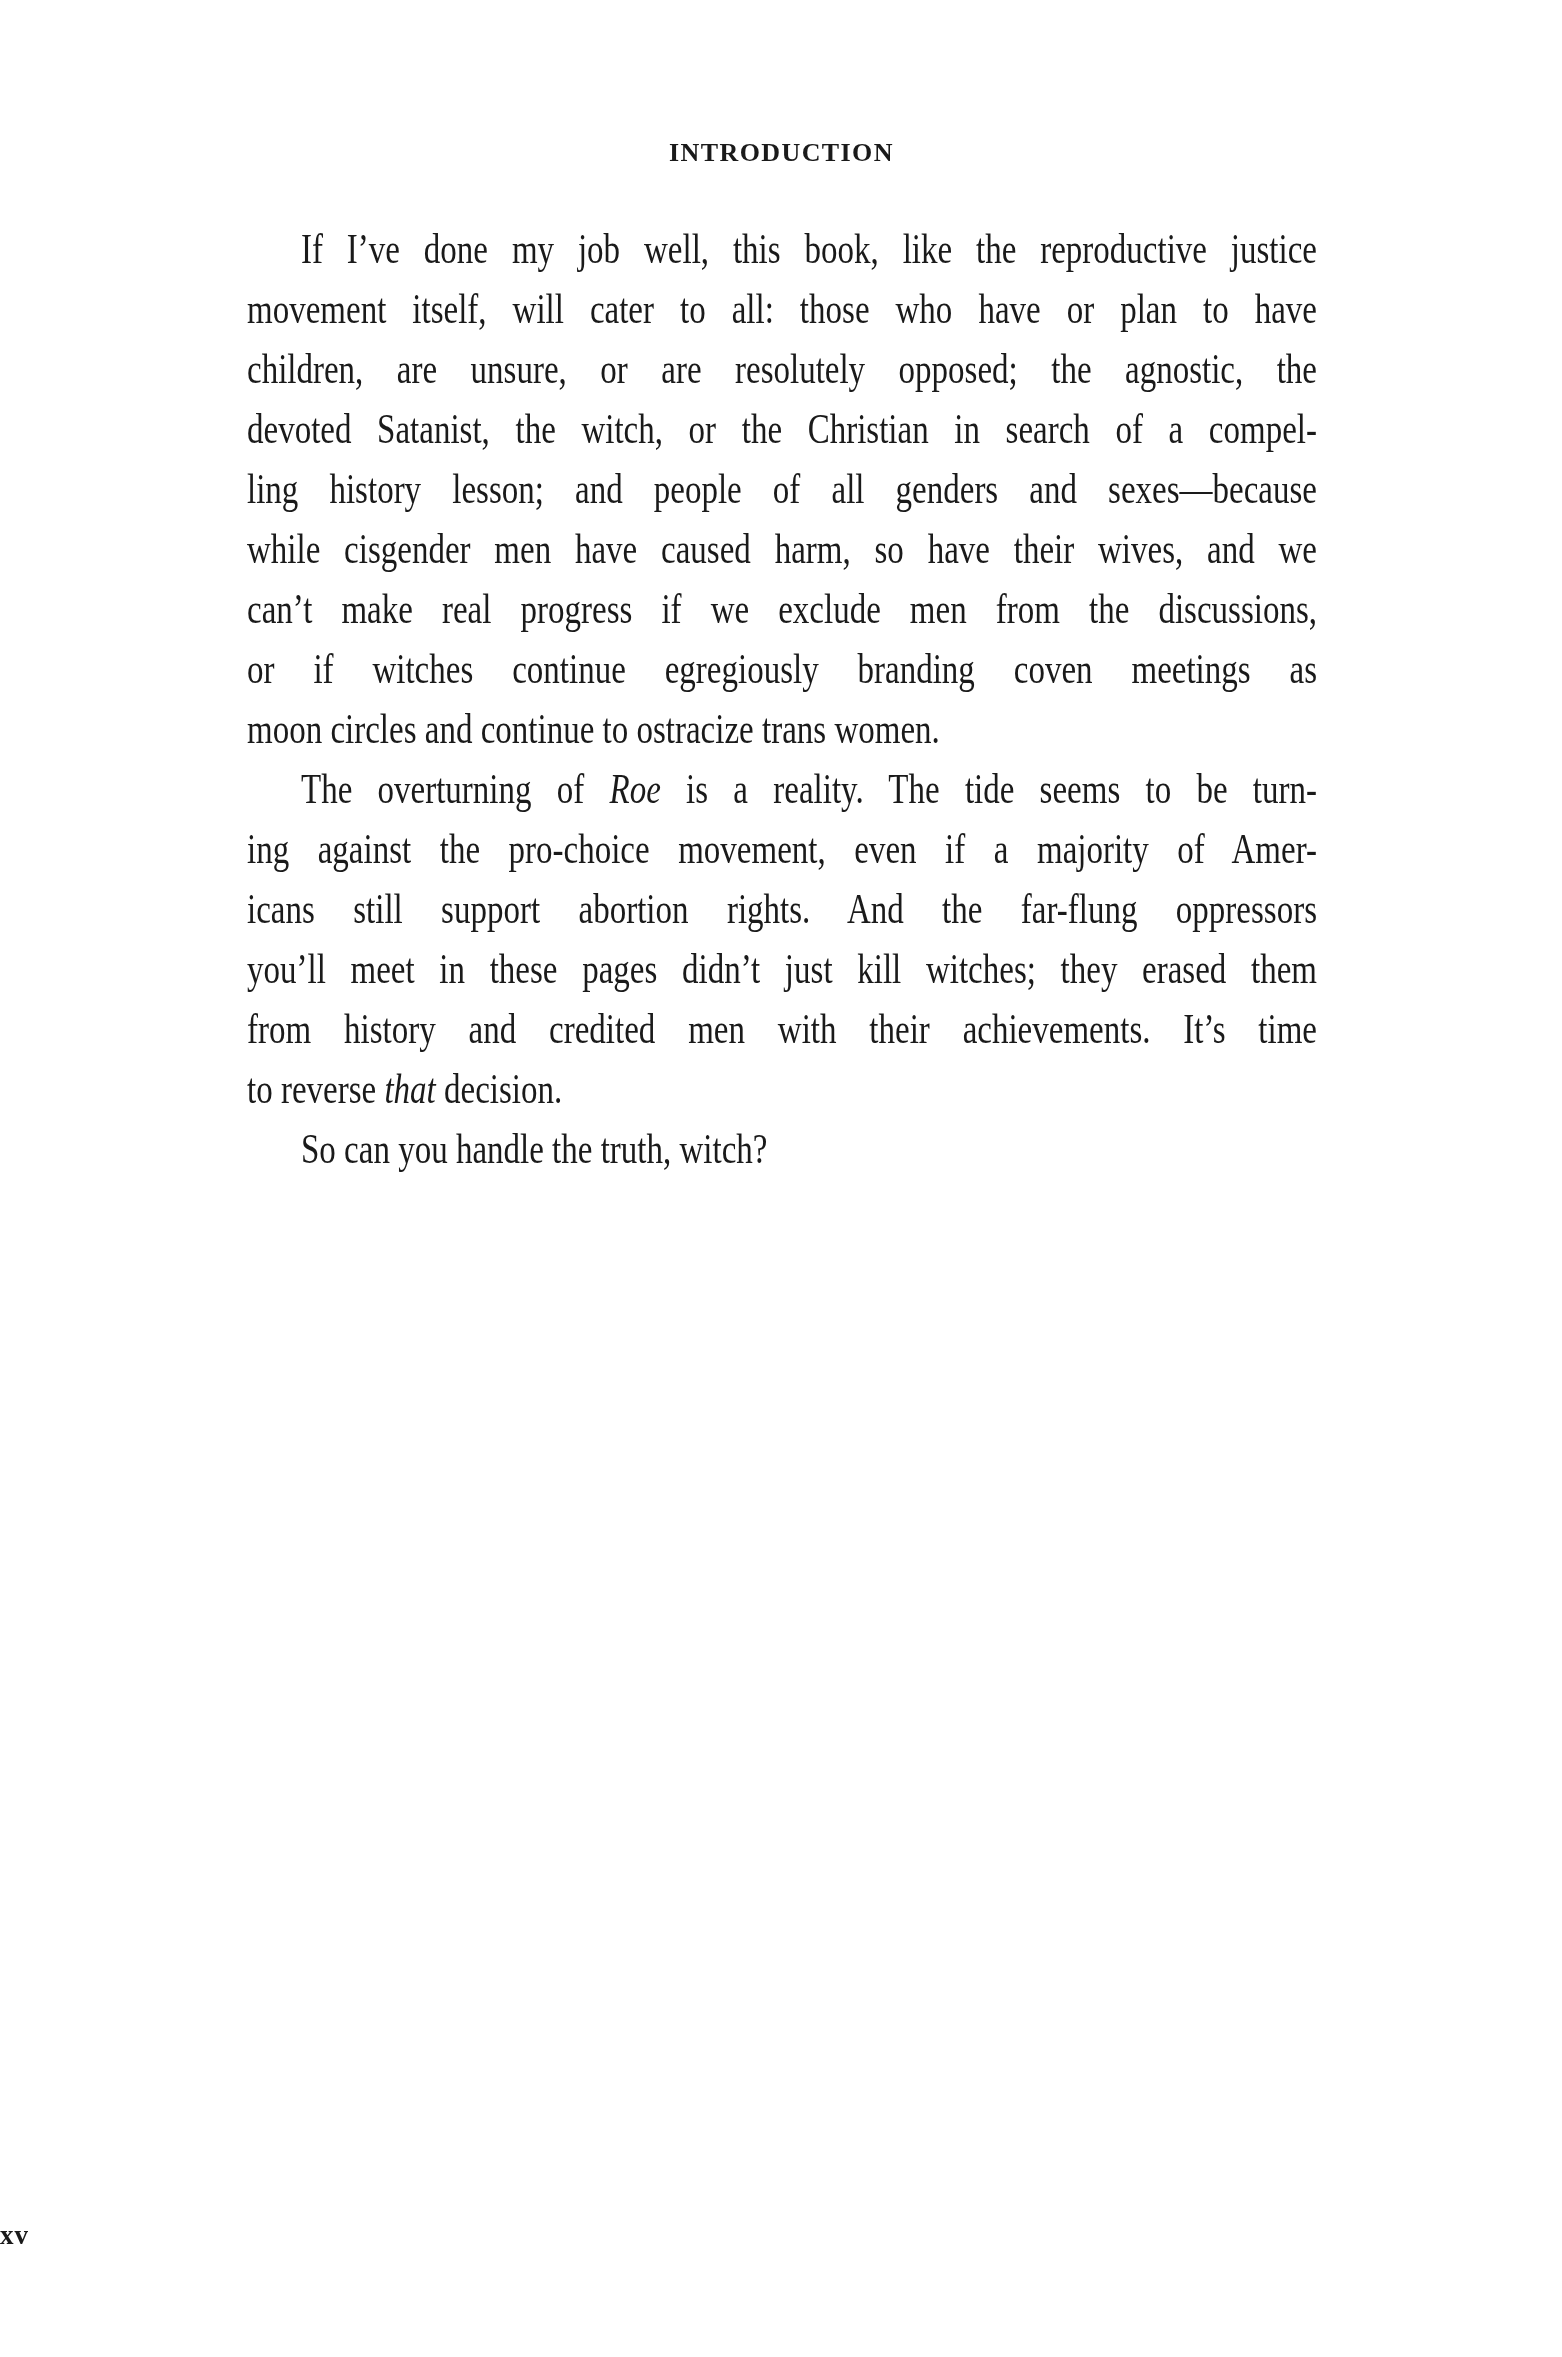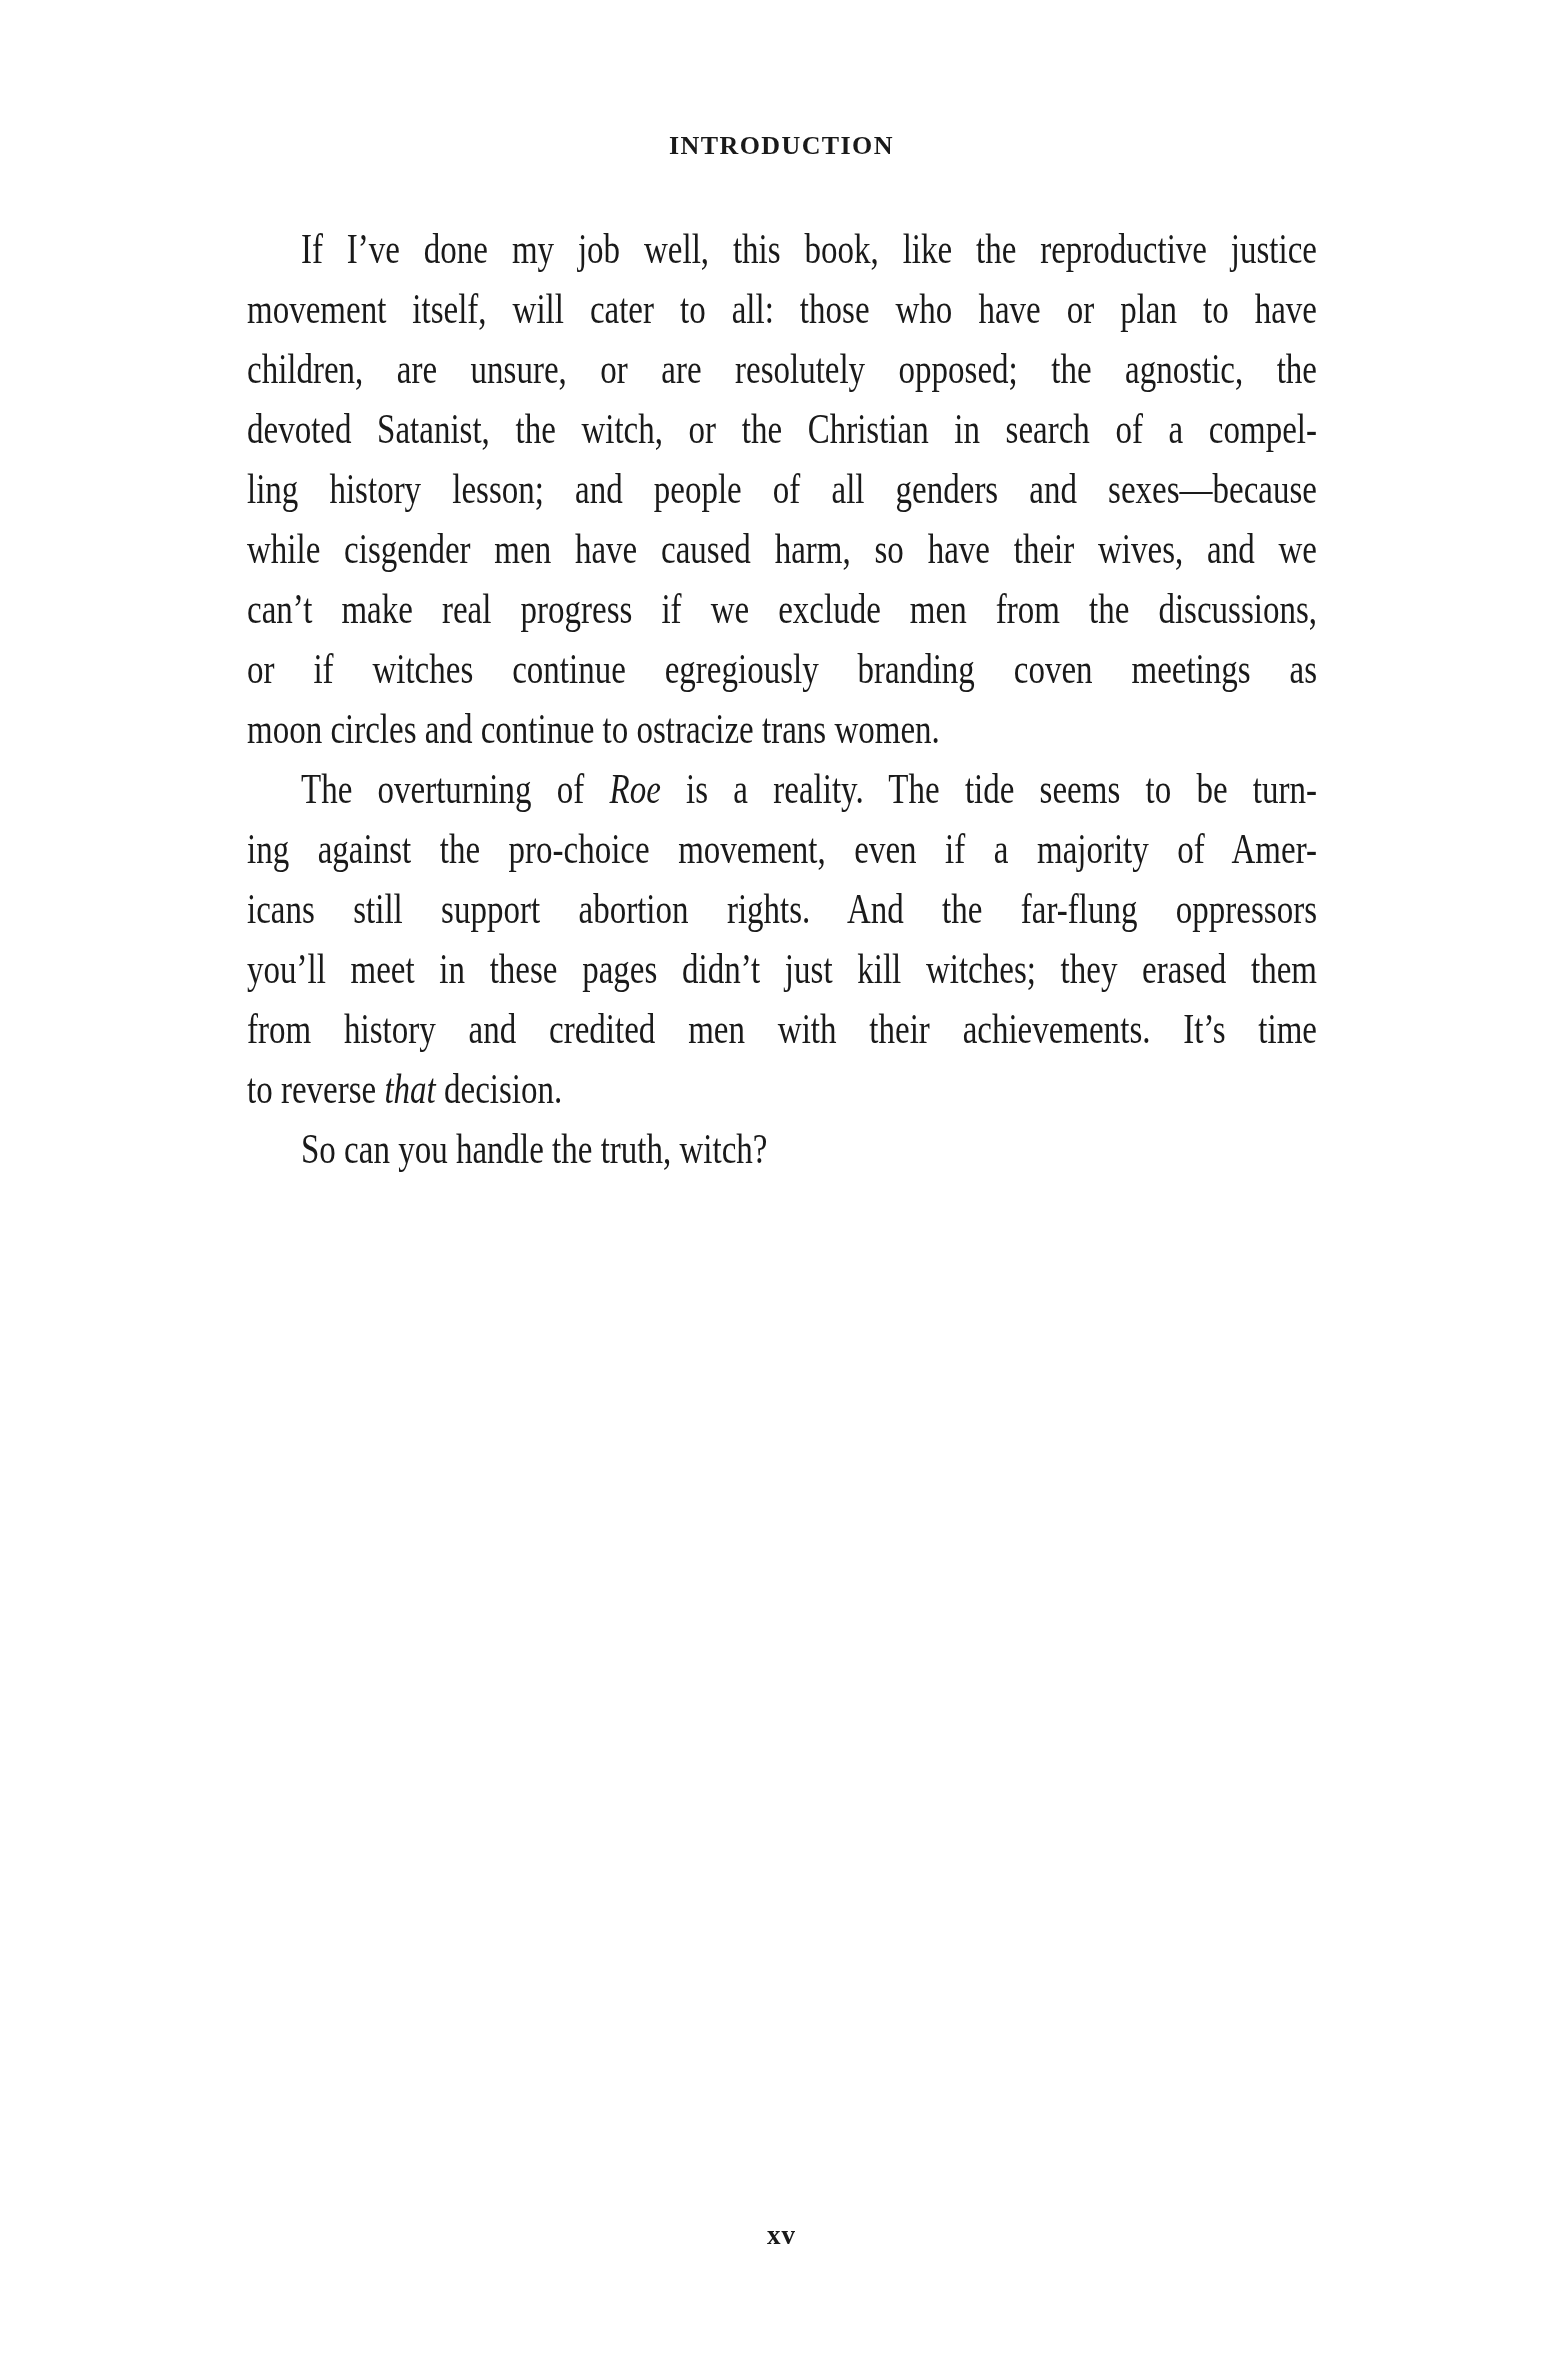--- a/index.html
+++ b/index.html
@@ -11,21 +11,21 @@
     position: relative;
     width: 1563px;
     height: 2358px;
     background: #ffffff;
     color: #1a1a1a;
     font-family: "Liberation Serif", serif;
     overflow: hidden;
   }
   .running-head {
     position: absolute;
-    top: 133px;
+    top: 140px;
     left: 0;
     width: 100%;
     text-align: center;
     font-size: 26px;
     line-height: 26px;
     font-weight: bold;
     letter-spacing: 1.4px;
   }
   .text-block {
     position: absolute;
@@ -47,21 +47,21 @@
     text-indent: 54px;
   }
   .text-line i {
     font-style: italic;
   }
   .folio {
     position: absolute;
     top: 2220px;
     left: 0;
     width: 100%;
-    text-align: center;
+    text-align: left;
     font-size: 27px;
     line-height: 30px;
     font-weight: bold;
     letter-spacing: 1px;
   }
 </style>
 </head>
 <body>
 
 <div class="page">

